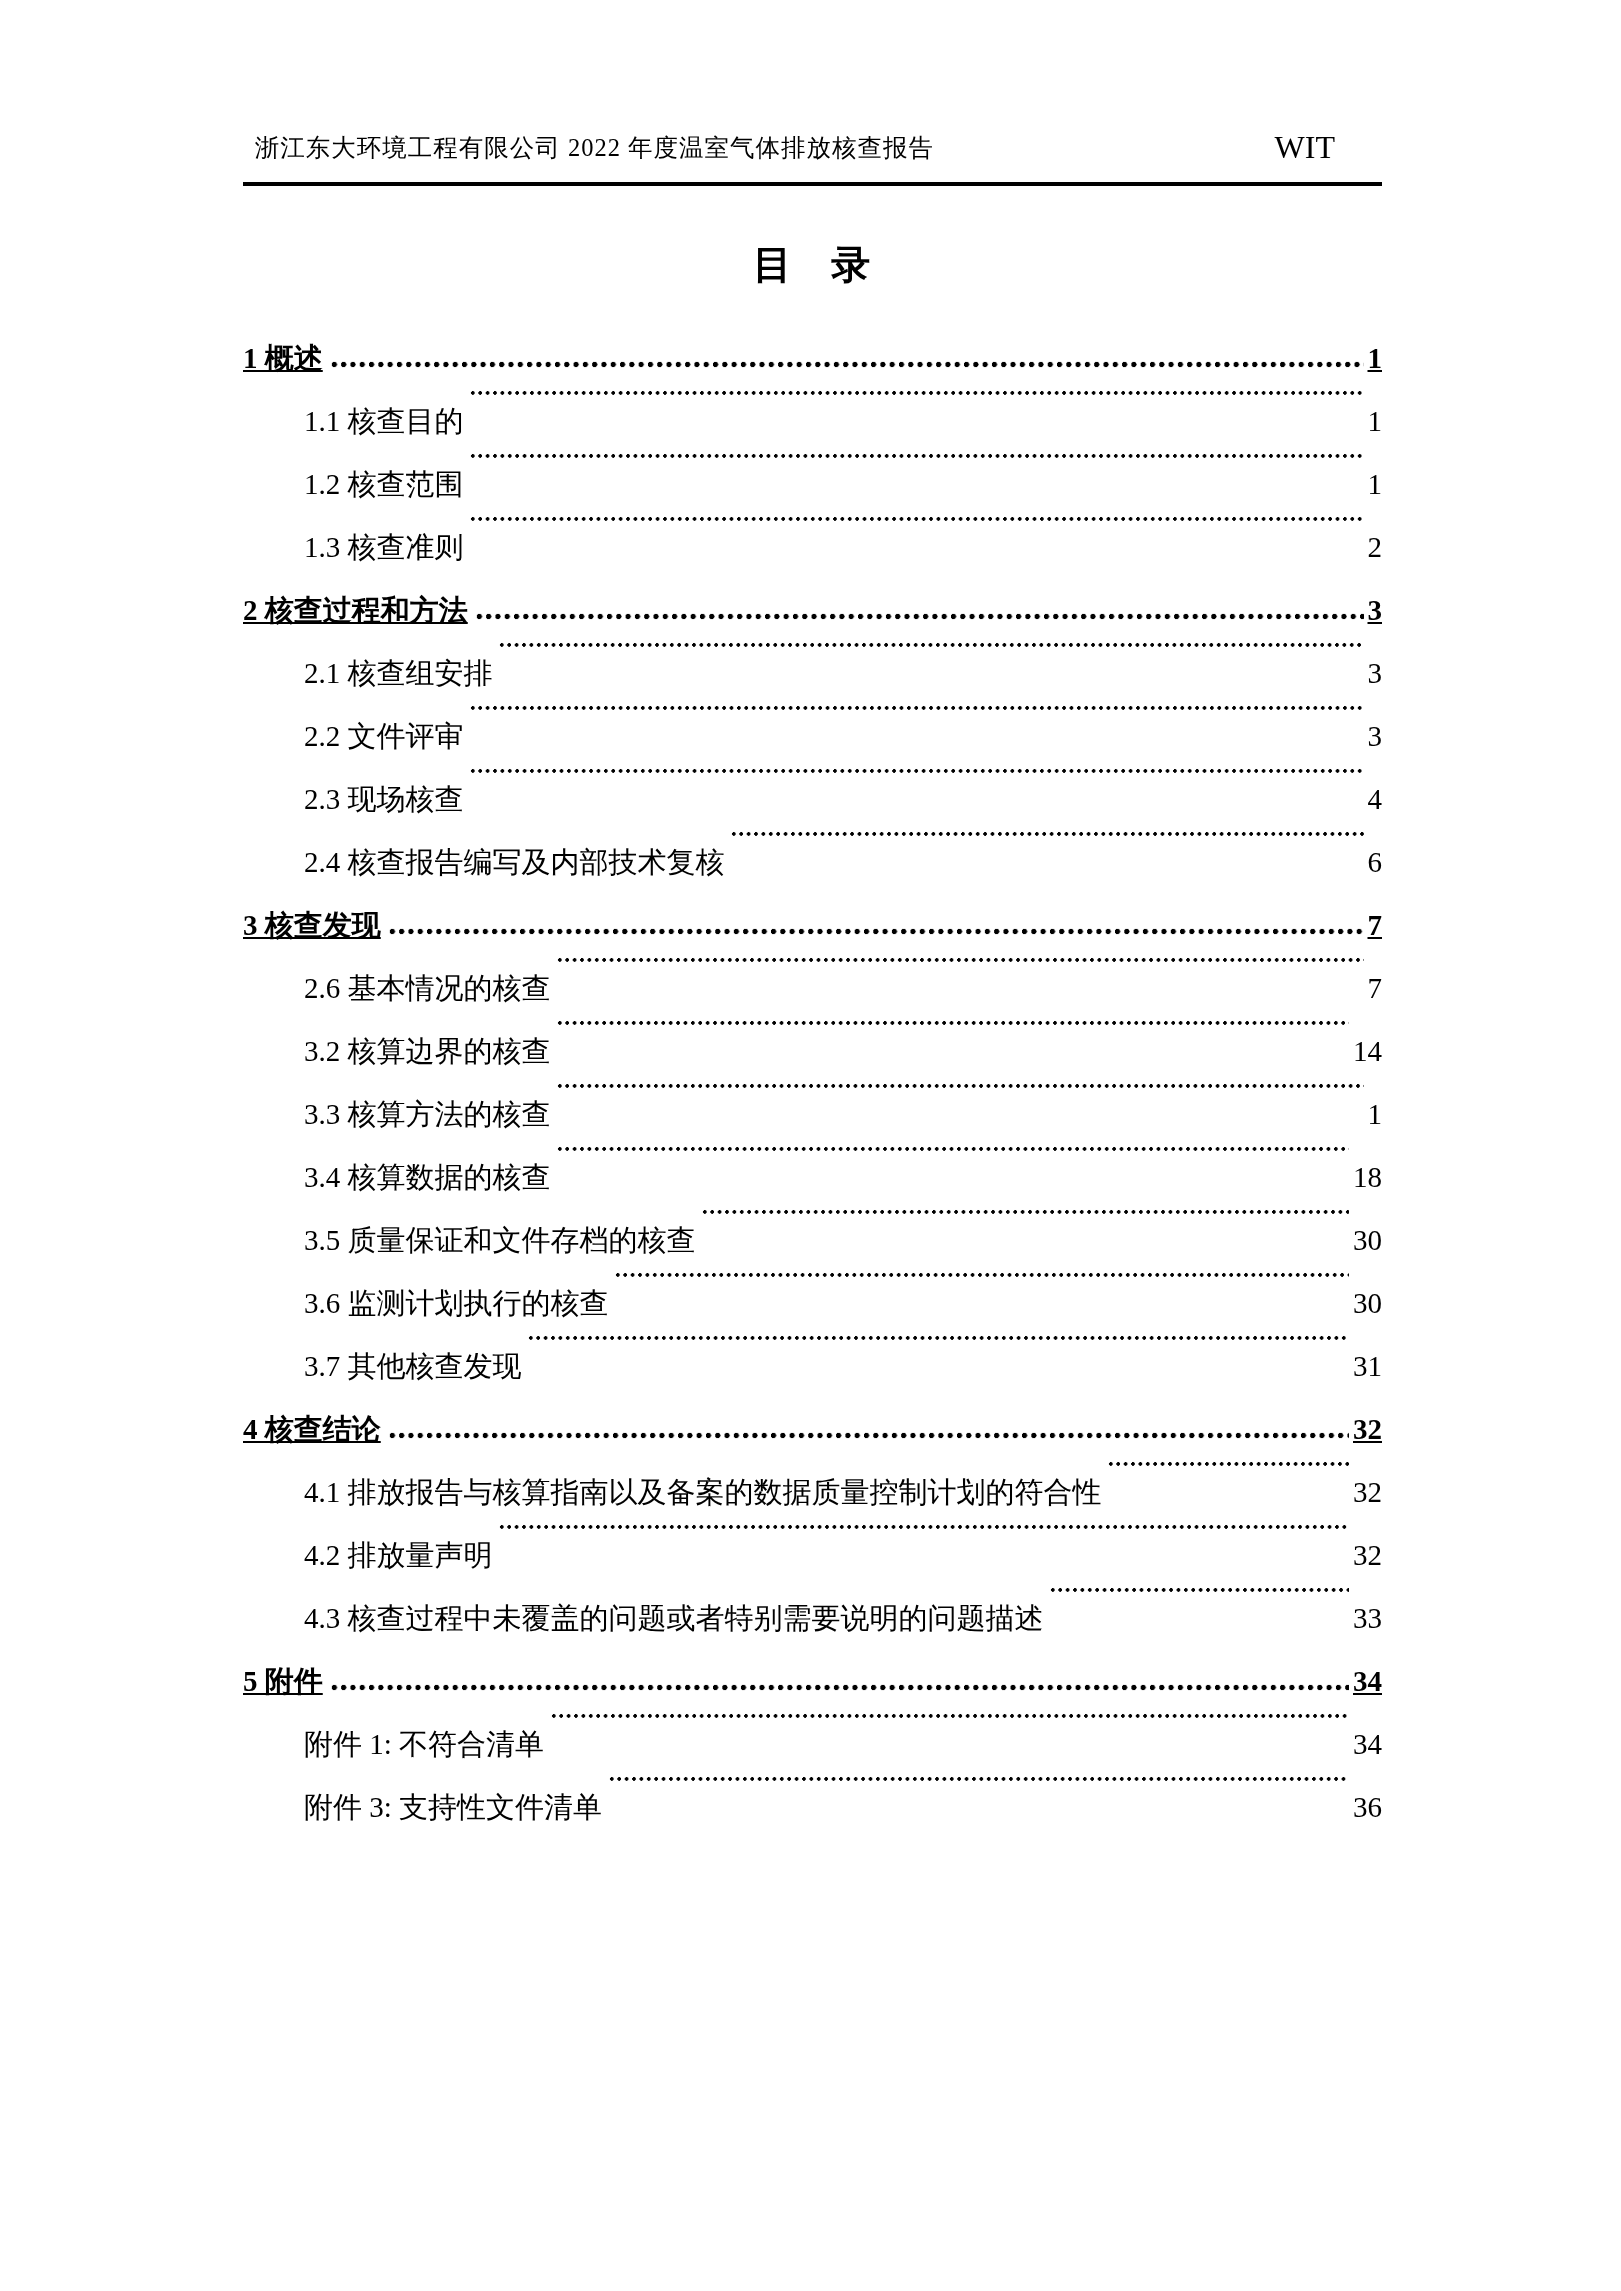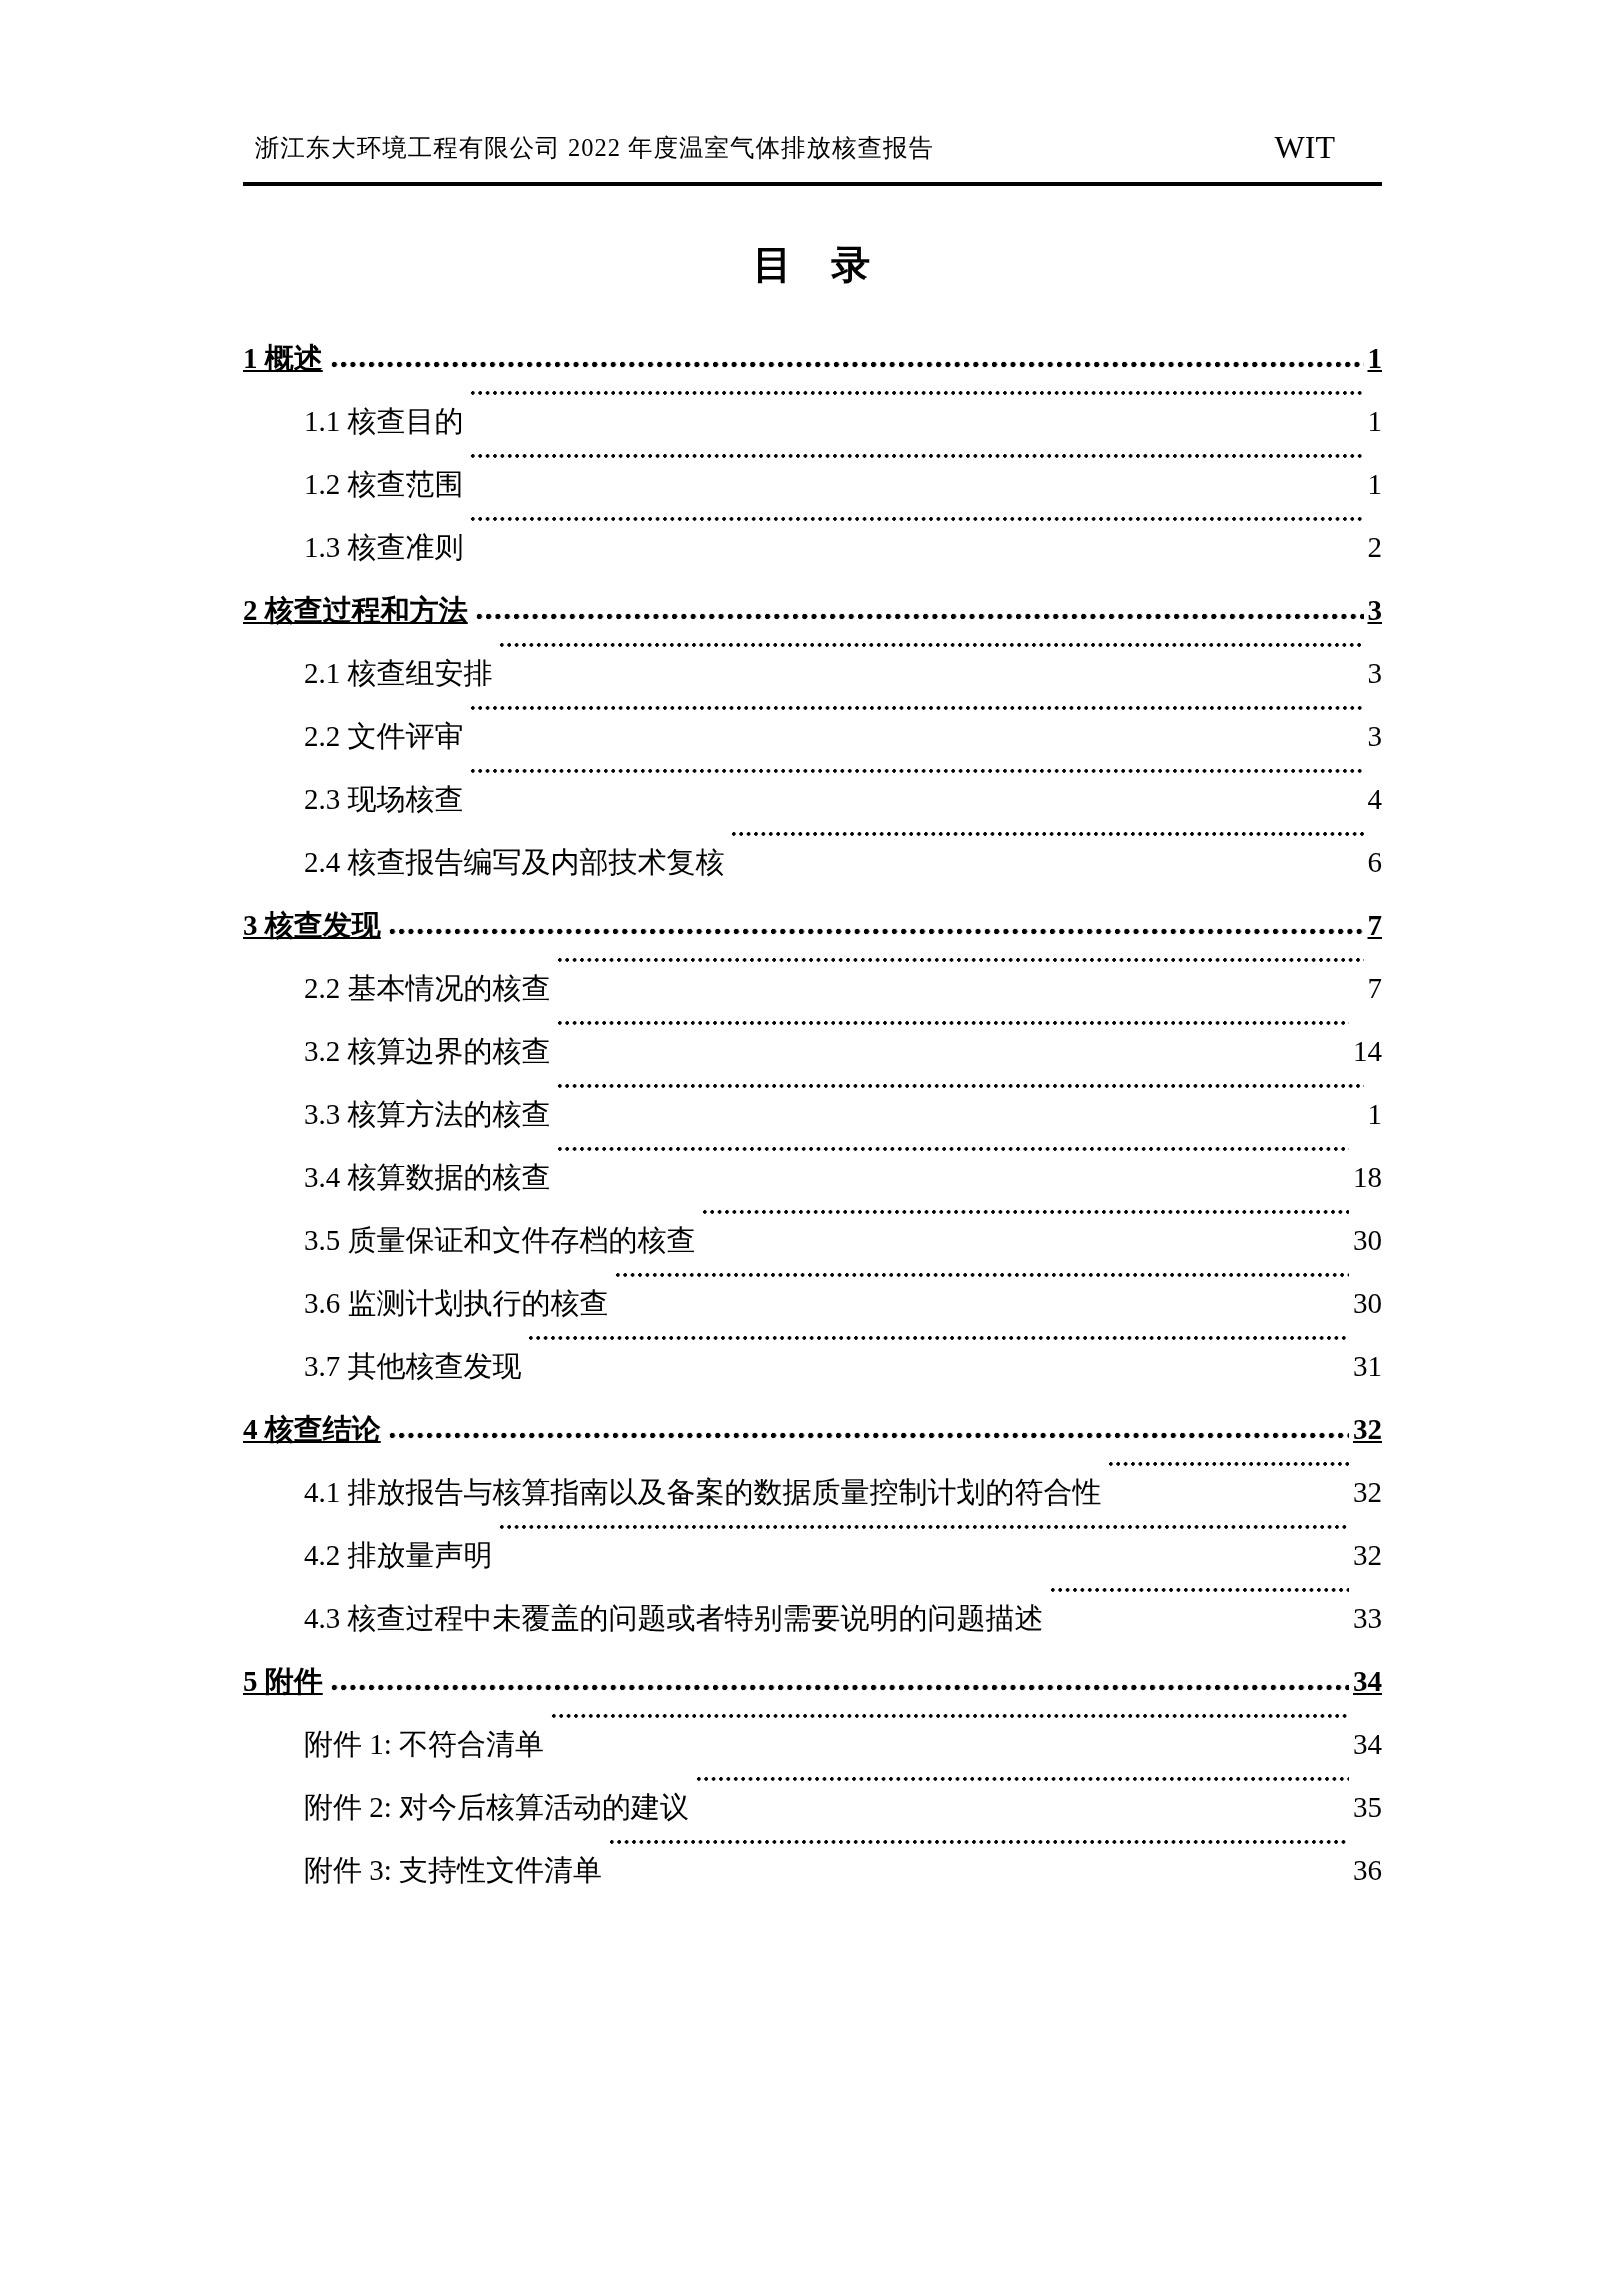--- a/index.html
+++ b/index.html
@@ -162,21 +162,21 @@
       <span class="toc-page">6</span>
     </div>
 
     <div class="toc-row level-1">
       <span class="toc-label">3 核查发现</span>
       <span class="toc-dots"></span>
       <span class="toc-page">7</span>
     </div>
 
     <div class="toc-row level-2">
-      <span class="toc-label">2.2 基本情况的核查</span>
+      <span class="toc-label">2.6 基本情况的核查</span>
       <span class="toc-dots"></span>
       <span class="toc-page">7</span>
     </div>
 
     <div class="toc-row level-2">
       <span class="toc-label">3.2 核算边界的核查</span>
       <span class="toc-dots"></span>
       <span class="toc-page">14</span>
     </div>
 
@@ -239,25 +239,20 @@
       <span class="toc-dots"></span>
       <span class="toc-page">34</span>
     </div>
 
     <div class="toc-row level-2">
       <span class="toc-label">附件 1: 不符合清单</span>
       <span class="toc-dots"></span>
       <span class="toc-page">34</span>
     </div>
 
-    <div class="toc-row level-2">
-      <span class="toc-label">附件 2: 对今后核算活动的建议</span>
-      <span class="toc-dots"></span>
-      <span class="toc-page">35</span>
-    </div>
 
     <div class="toc-row level-2">
       <span class="toc-label">附件 3: 支持性文件清单</span>
       <span class="toc-dots"></span>
       <span class="toc-page">36</span>
     </div>
 
   </div>
 </div>
 

